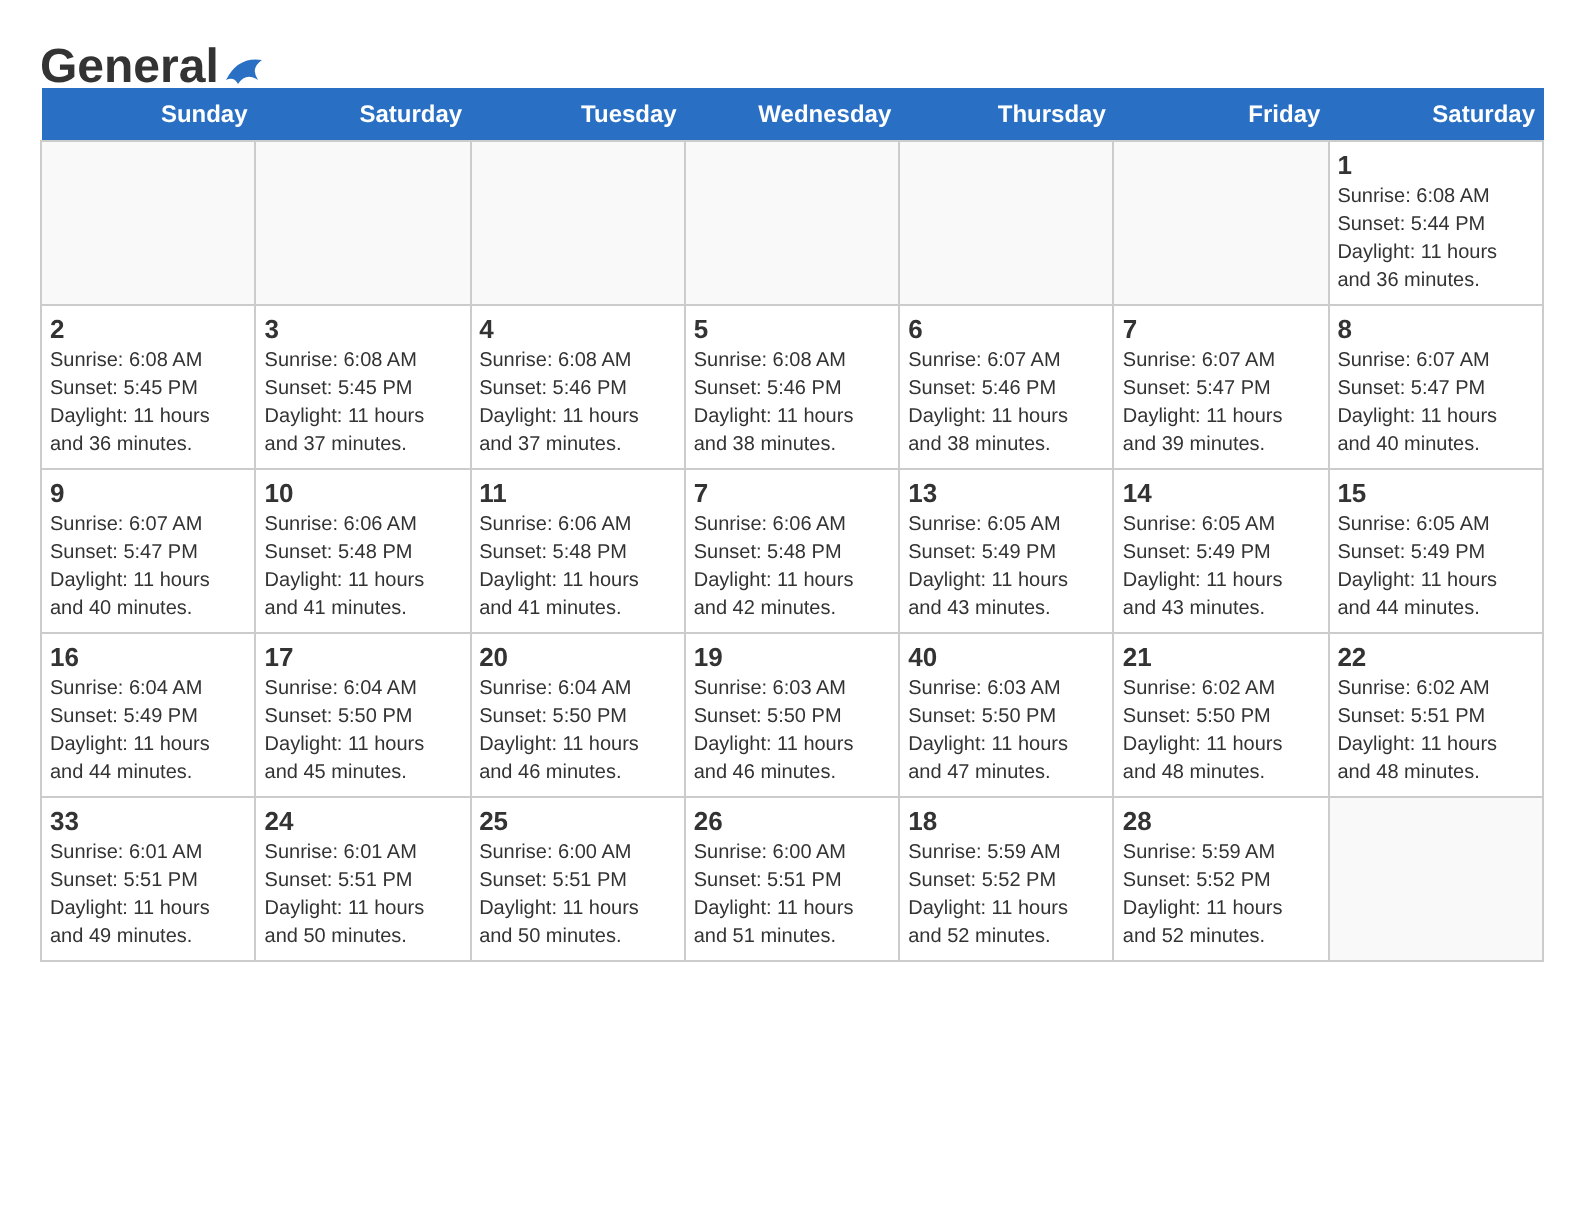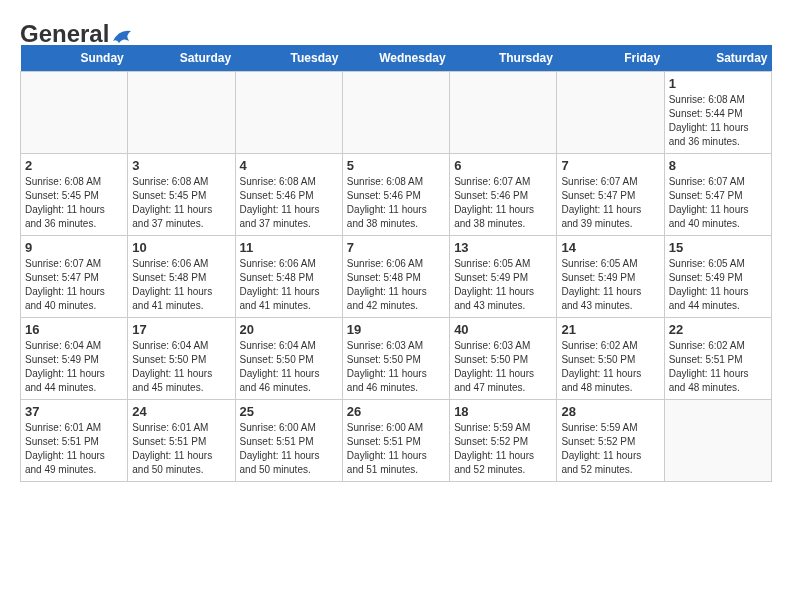--- a/index.html
+++ b/index.html
@@ -204,21 +204,21 @@
           <span class="day-number">21</span>
           <div class="day-info">Sunrise: 6:02 AM<br>Sunset: 5:50 PM<br>Daylight: 11 hours<br>and 48 minutes.</div>
         </td>
         <td>
           <span class="day-number">22</span>
           <div class="day-info">Sunrise: 6:02 AM<br>Sunset: 5:51 PM<br>Daylight: 11 hours<br>and 48 minutes.</div>
         </td>
       </tr>
       <tr>
         <td>
-          <span class="day-number">37</span>
+          <span class="day-number">33</span>
           <div class="day-info">Sunrise: 6:01 AM<br>Sunset: 5:51 PM<br>Daylight: 11 hours<br>and 49 minutes.</div>
         </td>
         <td>
           <span class="day-number">24</span>
           <div class="day-info">Sunrise: 6:01 AM<br>Sunset: 5:51 PM<br>Daylight: 11 hours<br>and 50 minutes.</div>
         </td>
         <td>
           <span class="day-number">25</span>
           <div class="day-info">Sunrise: 6:00 AM<br>Sunset: 5:51 PM<br>Daylight: 11 hours<br>and 50 minutes.</div>
         </td>

